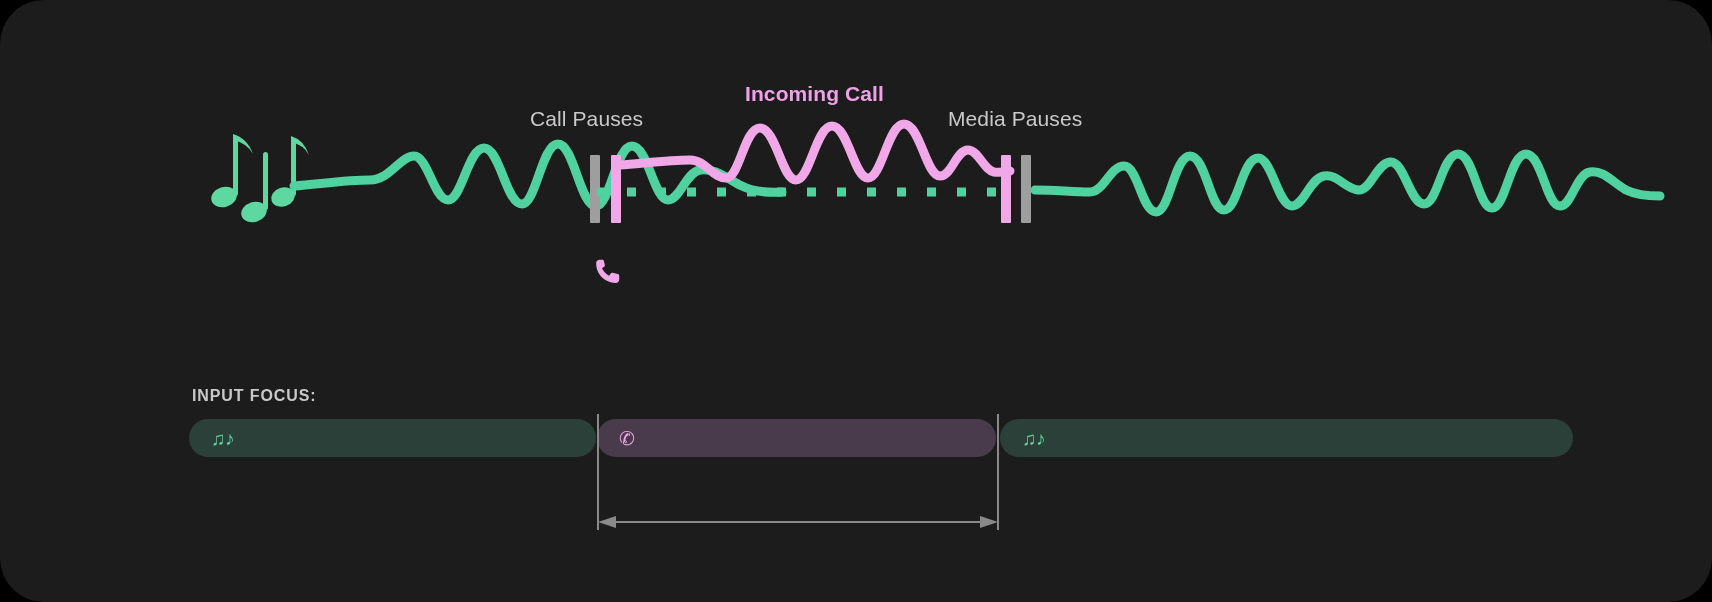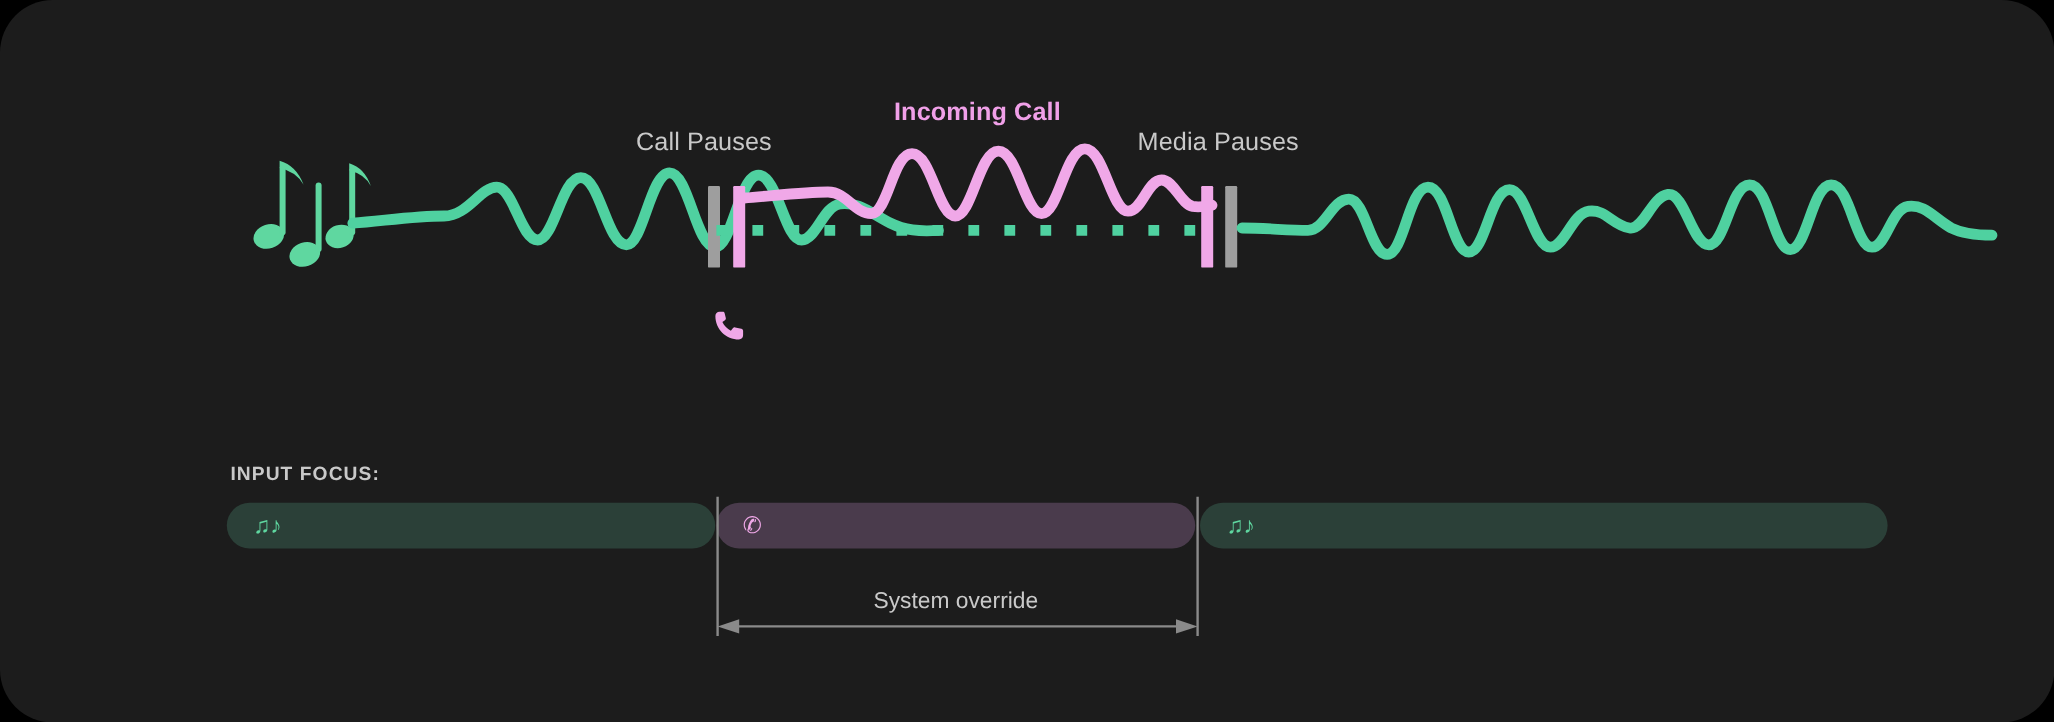--- a/index.html
+++ b/index.html
@@ -225,16 +225,15 @@
     </div>
 
     <svg id="override-svg" viewBox="0 0 1712 224">
       <line x1="598" y1="36" x2="598" y2="152" stroke="#8A8A8A" stroke-width="2"></line>
       <line x1="998" y1="36" x2="998" y2="152" stroke="#8A8A8A" stroke-width="2"></line>
       <line x1="604" y1="144" x2="992" y2="144" stroke="#8A8A8A" stroke-width="2"></line>
       <path d="M 598 144 L 616 138 L 616 150 Z" fill="#8A8A8A"></path>
       <path d="M 998 144 L 980 138 L 980 150 Z" fill="#8A8A8A"></path>
     </svg>
 
-    <div id="override-label">System override</div>
   </div>
 
 </div>
 
 </body></html>

